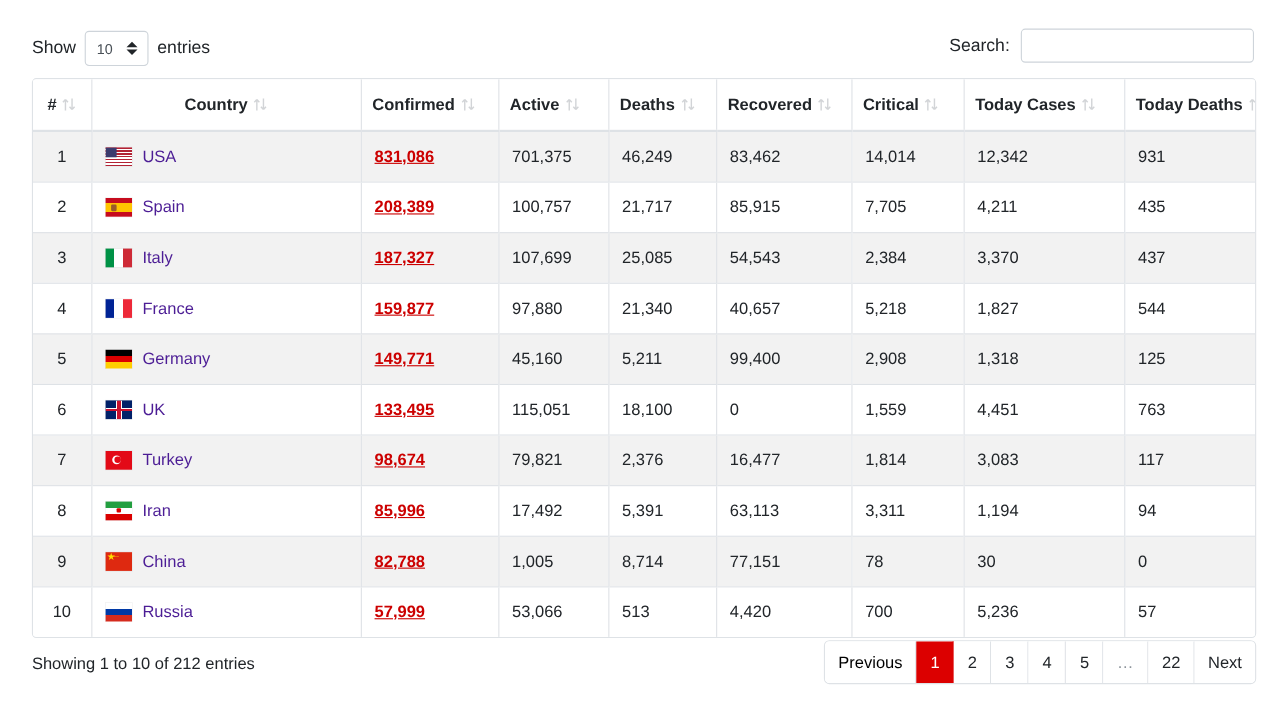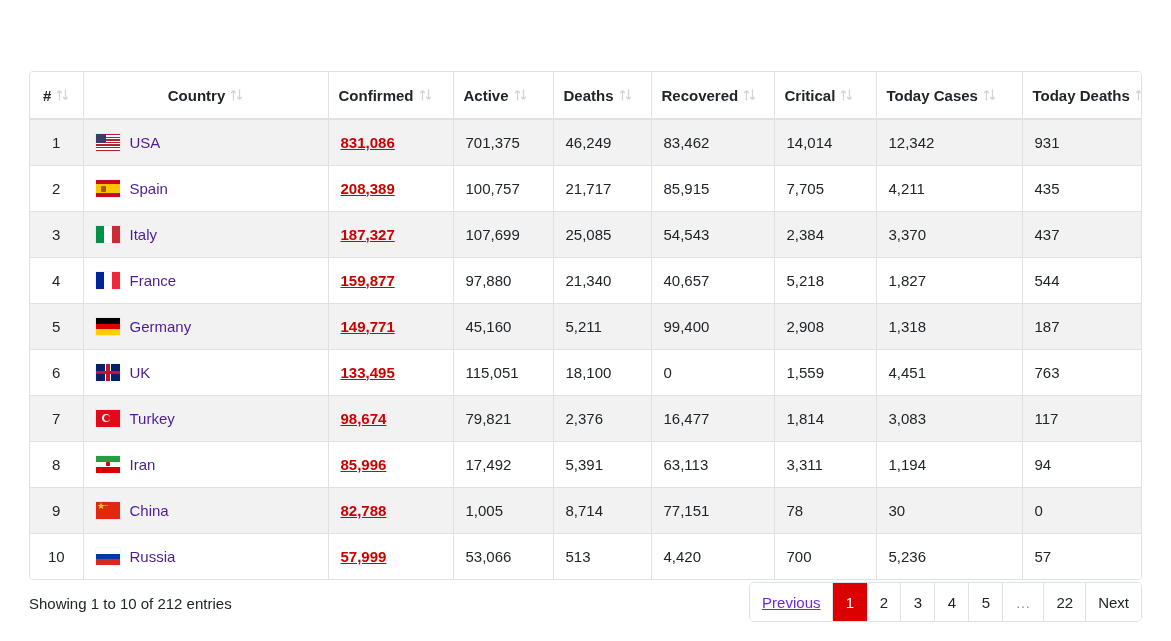--- a/index.html
+++ b/index.html
@@ -172,29 +172,48 @@
   .pg {
     min-width: 34px; height: 38px;
     display: flex; align-items: center; justify-content: center;
     padding: 0 12px;
     font-size: 15px; color: #212529;
     border-right: 1px solid #dee2e6;
     background: #fff; cursor: pointer; user-select: none;
     white-space: nowrap;
   }
   .pg:last-child { border-right: none; }
-  .pg.disabled { color: #6d28d9; cursor: default; text-decoration: underline; }
+  .pg.disabled { color: #000000; cursor: default; }
   .pg.active { background: #dc0000; color: #fff; border-right-color: #dc0000; }
   .pg.ellip { color: #8d949b; letter-spacing: 1px; }
 </style>
 </head>
 <body>
 
 <div class="page">
 
+  <div class="top-bar">
+
+    <div class="length-ctl">
+      <span class="lbl">Show</span>
+      <span class="sel-wrap">
+        <span class="sel-box">
+          <span class="sel-val">10</span>
+          <span class="sel-arrows"></span>
+        </span>
+      </span>
+      <span class="lbl">entries</span>
+    </div>
+
+    <div class="search-ctl">
+      <span>Search:</span>
+      <input class="search-input" type="text" placeholder="" style="">
+    </div>
+
+  </div>
 
   <div class="tbl-wrap">
     <table>
       <colgroup>
         <col style="width:53px">
           <col style="width:245px">
           <col style="width:125px">
         <col style="width:100px">
           <col style="width:98px">
           <col style="width:123px">
@@ -377,21 +396,21 @@
                 <span class="flag f-deu"></span>
                 <a class="c-link" href="#">Germany</a>
               </div>
             </td>
             <td class="c-conf">149,771</td>
             <td>45,160</td>
             <td>5,211</td>
             <td>99,400</td>
             <td>2,908</td>
             <td>1,318</td>
-            <td>187</td>
+            <td>125</td>
           </tr>
           <tr>
             <td class="c-idx">6</td>
             <td class="c-country">
               <div class="country-cell">
                 <span class="flag f-gbr"></span>
                 <a class="c-link" href="#">UK</a>
               </div>
             </td>
             <td class="c-conf">133,495</td>

